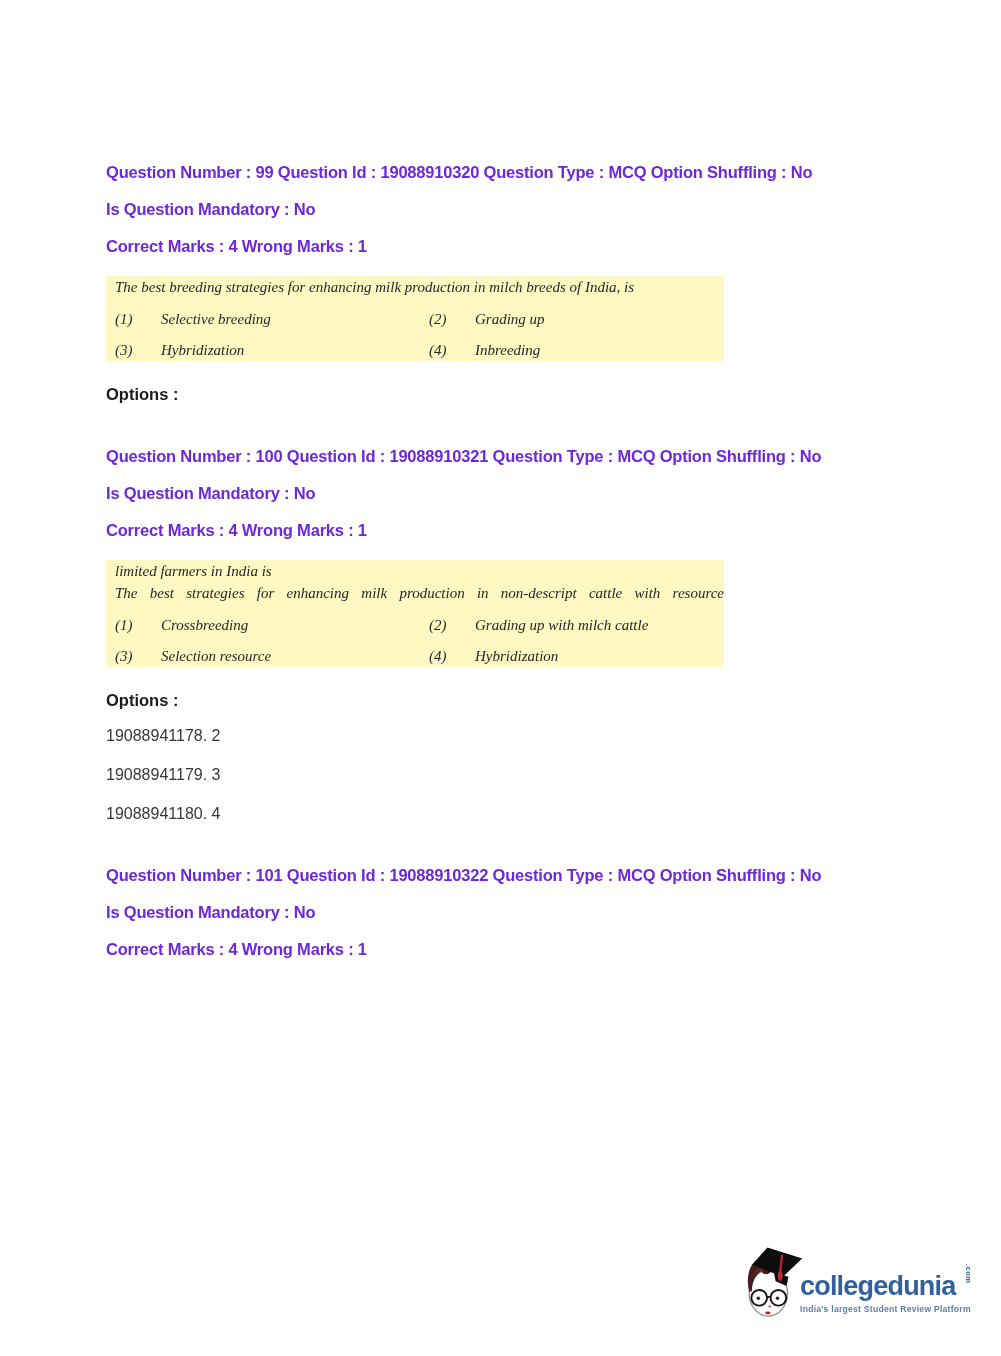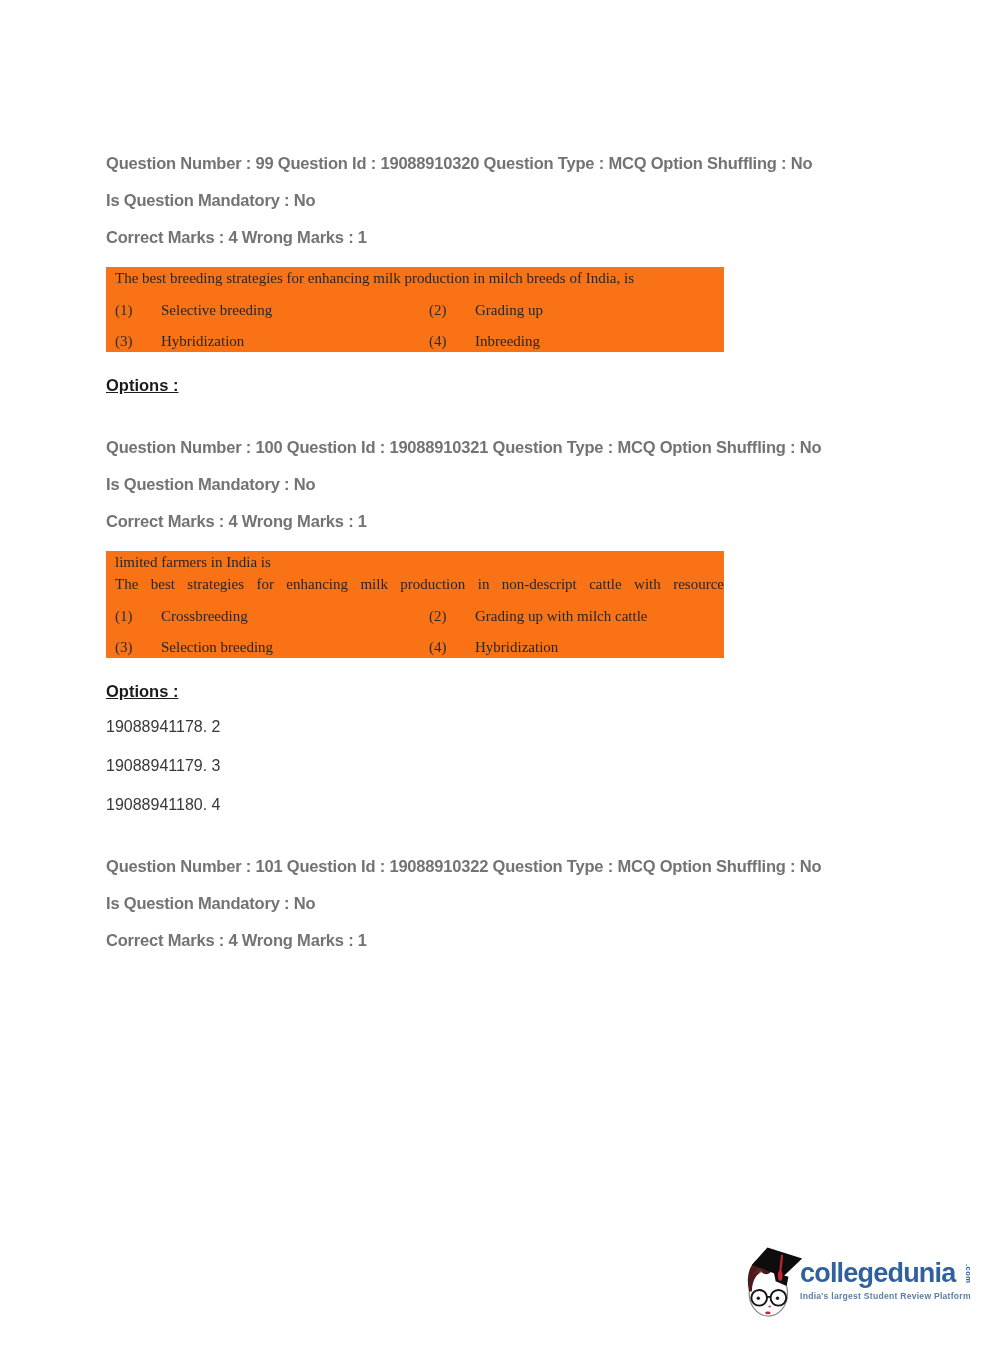--- a/index.html
+++ b/index.html
@@ -7,64 +7,64 @@
   body {
     width: 1001px; height: 1356px;
     position: relative;
     font-family: "Liberation Sans", sans-serif;
     color: #1e1e1e;
     padding: 145px 100px 0 106px;
     overflow: hidden;
   }
   .meta-line {
     font-size: 16.5px; font-weight: 700; letter-spacing: -0.2px;
-    line-height: 20px; margin: 8px 0 17px 0; color: #737373;
+    line-height: 20px; margin: 17px 0 17px 0; color: #6d28d9;
     white-space: nowrap;
   }
   .meta-line:last-child { margin-bottom: 0; }
   .q-block { margin: 0; }
   .q-block + .q-block { margin-top: 42px; }
 
   
   .scan {
     margin-top: 20px; width: 618px; padding-left: 9px;
     font-family: "Liberation Serif", serif;
-    color: #262626; font-size: 15px; background: #f97316;
+    color: #262626; font-size: 15px; background: #fef9c3; font-style: italic;
   }
   .scan-line { line-height: 22px; }
   .scan-line.justify { text-align: justify; text-align-last: justify; }
   .choice-grid {
     margin-top: 10px;
     display: grid;
     grid-template-columns: 46px 268px 46px auto;
     row-gap: 9px; line-height: 22px;
   }
   .choice-num { color: #2b2b2b; }
   .choice-label { color: #262626; }
 
   .options-label {
     margin-top: 23px; font-size: 16.5px; font-weight: 700;
-    line-height: 20px; color: #1b1b1b; text-decoration: underline;
+    line-height: 20px; color: #1b1b1b;
   }
   .options-list { list-style: none; margin-top: 17px; }
   .options-list li {
     font-size: 16px; color: #383838; line-height: 18px;
     margin-bottom: 21px; font-weight: 400;
   }
 
   
   .brand {
     position: absolute; left: 740px; top: 1244px;
     width: 240px; height: 80px;
   }
   .brand .mascot { position: absolute; left: 0; top: 2px; }
   .brand .wordmark-wrap { position: absolute; left: 60px; top: 14px; width: 180px; }
   .brand .wordmark {
     font-size: 27px; font-weight: 700; letter-spacing: -0.8px;
-    color: #30619e; line-height: 30px; display: inline-block;
+    color: #30619e; line-height: 30px; display: inline-block; margin-top: 13px;
   }
   .brand .tld {
     position: absolute; top: 6px; left: 164px;
     writing-mode: vertical-rl; font-size: 7.5px; font-weight: 700;
     color: #30619e; letter-spacing: 0.5px;
   }
   .brand .tagline {
     margin-top: 3px; font-size: 8.6px; font-weight: 700;
     color: #5b7da8; letter-spacing: 0.25px; white-space: nowrap;
   }
@@ -101,21 +101,21 @@
 
   <div class="scan">
     <div class="scan-line">limited farmers in India is</div>
     <div class="scan-line justify">The best strategies for enhancing milk production in non-descript cattle with resource</div>
     <div class="choice-grid">
       <span class="choice-num">(1)</span>
       <span class="choice-label">Crossbreeding</span>
       <span class="choice-num">(2)</span>
       <span class="choice-label">Grading up with milch cattle</span>
       <span class="choice-num">(3)</span>
-      <span class="choice-label">Selection breeding</span>
+      <span class="choice-label">Selection resource</span>
       <span class="choice-num">(4)</span>
       <span class="choice-label">Hybridization</span>
     </div>
   </div>
 
   <div class="options-label">Options :</div>
   <ul class="options-list">
     <li>19088941178. 2</li>
     <li>19088941179. 3</li>
     <li>19088941180. 4</li>

